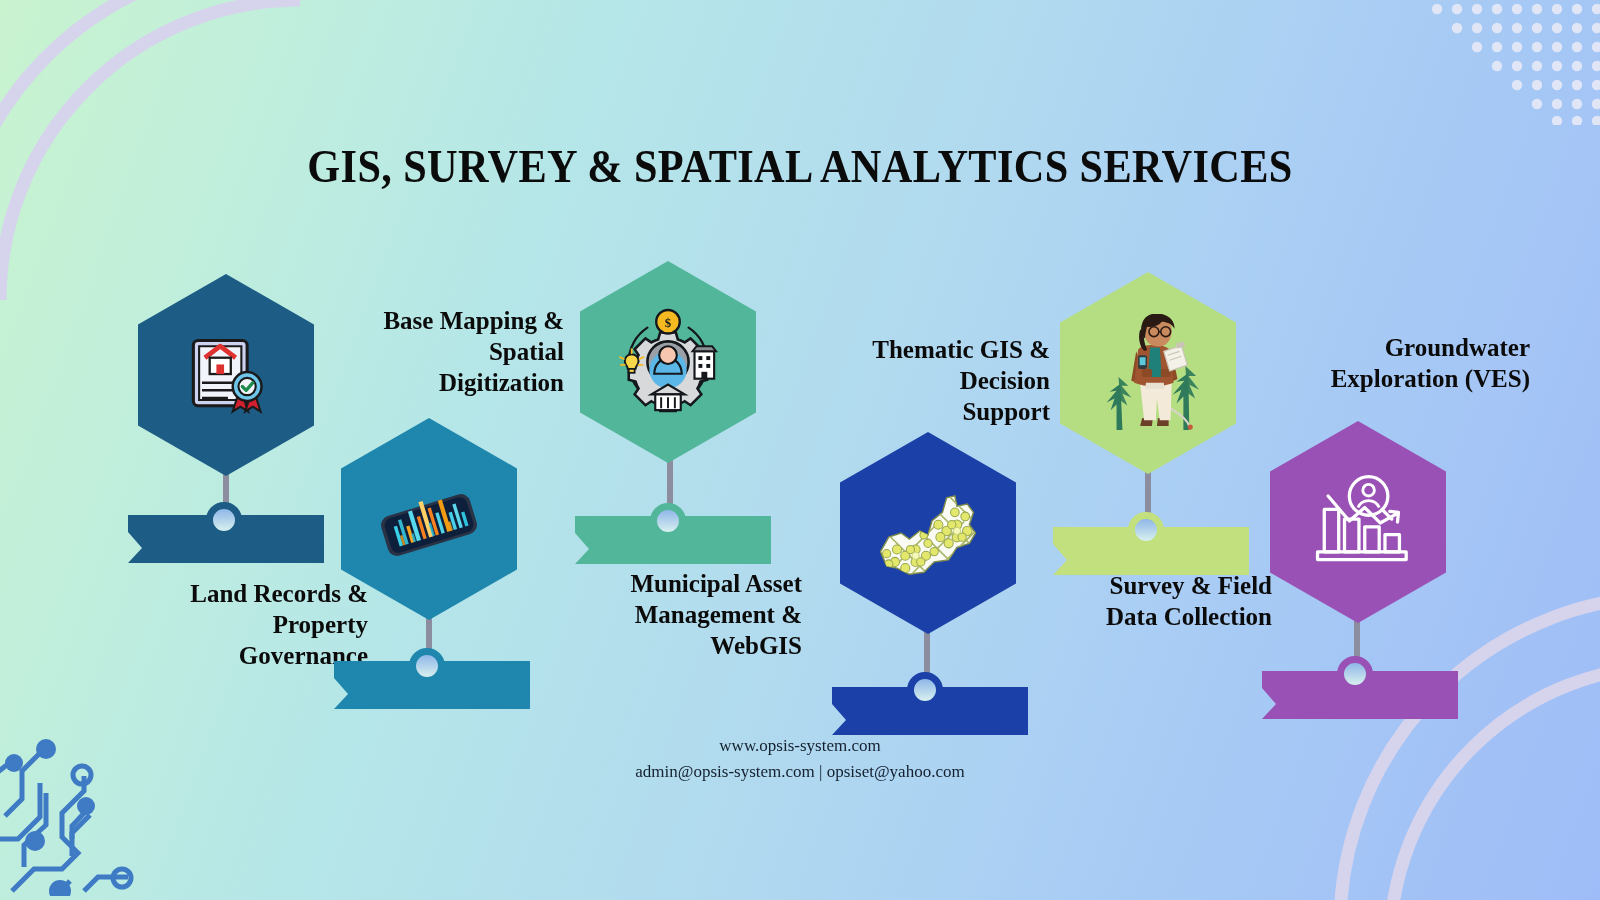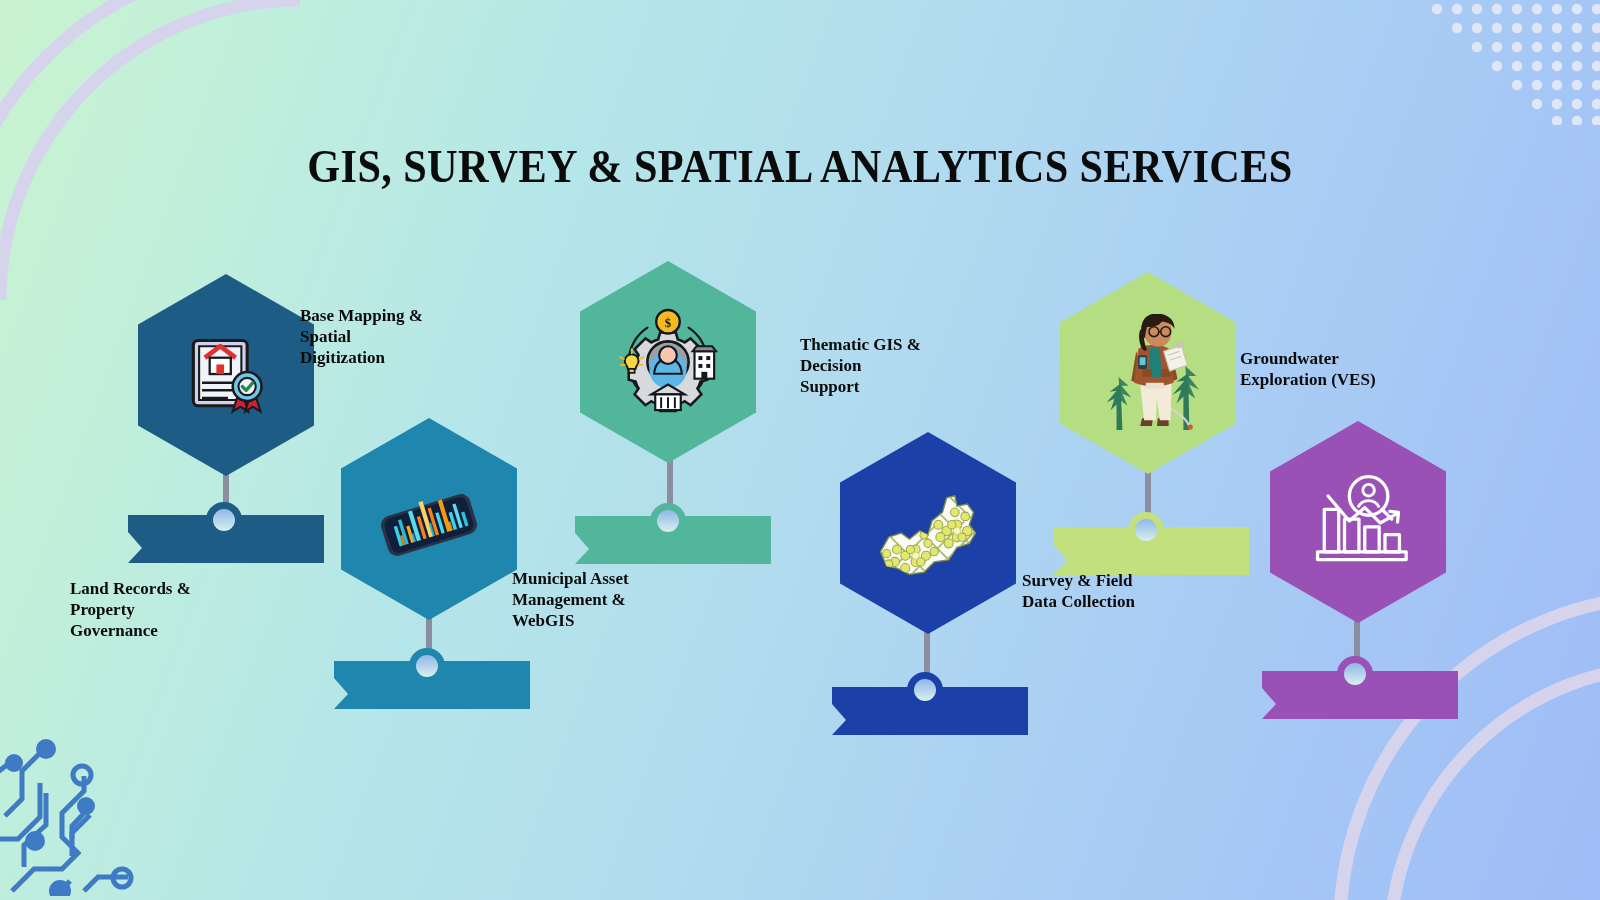--- a/index.html
+++ b/index.html
@@ -37,23 +37,23 @@
   }
   .hex svg{display:block;}
   .stem{position:absolute;width:6px;background:#8c8ea0;border-radius:2px;}
   .ring{
     position:absolute;border-radius:50%;
     background:linear-gradient(180deg,#8fb7e8,#d8f0ef);
     box-sizing:border-box;
   }
   .banner{position:absolute;}
   .label{
-    position:absolute;text-align:left;color:#0b0b0b;
+    position:absolute;text-align:right;color:#0b0b0b;
     font-family:"Liberation Serif", serif;
-    font-weight:700;font-size:17px;line-height:1.24;
+    font-weight:700;font-size:25px;line-height:1.24;
   }
 
   
   .footer{
     position:absolute;left:0;right:0;top:733px;text-align:center;
     color:#14202e;font-size:17px;line-height:1.52;
     font-family:"Liberation Serif", serif;
   }
   .footer div{white-space:nowrap;}
 </style>
@@ -191,21 +191,21 @@
           </g>
           <path d="M66 66 l7 22 l-8 -5 l-8 5 l7 -22 z" fill="#d32030" stroke="#1a1a1a" stroke-width="2.2"></path>
           <path d="M79 66 l7 22 l-8 -5 l-8 5 l7 -22 z" fill="#d32030" stroke="#1a1a1a" stroke-width="2.2"></path>
           <circle cx="72" cy="62" r="15" fill="#6ec6ea" stroke="#1a1a1a" stroke-width="2.6"></circle>
           <circle cx="72" cy="62" r="9" fill="#f2f6fb" stroke="#1a1a1a" stroke-width="2.2"></circle>
           <path d="M67 62 l4 4 l7 -8" fill="none" stroke="#1e8a4c" stroke-width="3.4" stroke-linecap="round" stroke-linejoin="round"></path>
         </svg>
       </div>
     </div>
 
-    <div class="label" style="left:70px;top:578px;width:290px;white-space:pre-line;">Land Records &amp;
+    <div class="label" style="left:78px;top:578px;width:290px;white-space:pre-line;">Land Records &amp;
 Property
 Governance</div>
   </div>
 
   <div class="node">
     <svg class="banner" style="left:334px;top:661px;" width="196" height="48" viewBox="0 0 196 48">
       <path d="M0 0 L196 0 L196 48 L182 33 L196 17 L196 0 Z" fill="#1f87ad"></path>
       <path d="M0 0 L196 0 L196 48 L0 48 L14 33 L0 17 Z" fill="#1f87ad"></path>
     </svg>
     <div class="stem" style="left:426px;top:578px;height:98px;"></div>
@@ -463,18 +463,22 @@
             <path d="M88 44 L97 45 L96 55"></path>
           </g>
           <circle cx="66" cy="28" r="20" fill="none" stroke="#ffffff" stroke-width="3.4"></circle>
           <circle cx="66" cy="22" r="6" fill="none" stroke="#ffffff" stroke-width="3"></circle>
           <path d="M55 40 a12 12 0 0 1 22 0" fill="none" stroke="#ffffff" stroke-width="3"></path>
           <line x1="80" y1="42" x2="90" y2="52" stroke="#ffffff" stroke-width="3.4" stroke-linecap="round"></line>
         </svg>
       </div>
     </div>
 
-    <div class="label" style="left:1240px;top:348px;width:290px;white-space:pre-line;">Groundwater
+    <div class="label" style="left:1240px;top:332px;width:290px;white-space:pre-line;">Groundwater
 Exploration (VES)</div>
   </div>
 
+  <div class="footer">
+    <div>www.opsis-system.com</div>
+    <div>admin@opsis-system.com | opsiset@yahoo.com</div>
+  </div>
 
 </div>
 
 </body></html>

